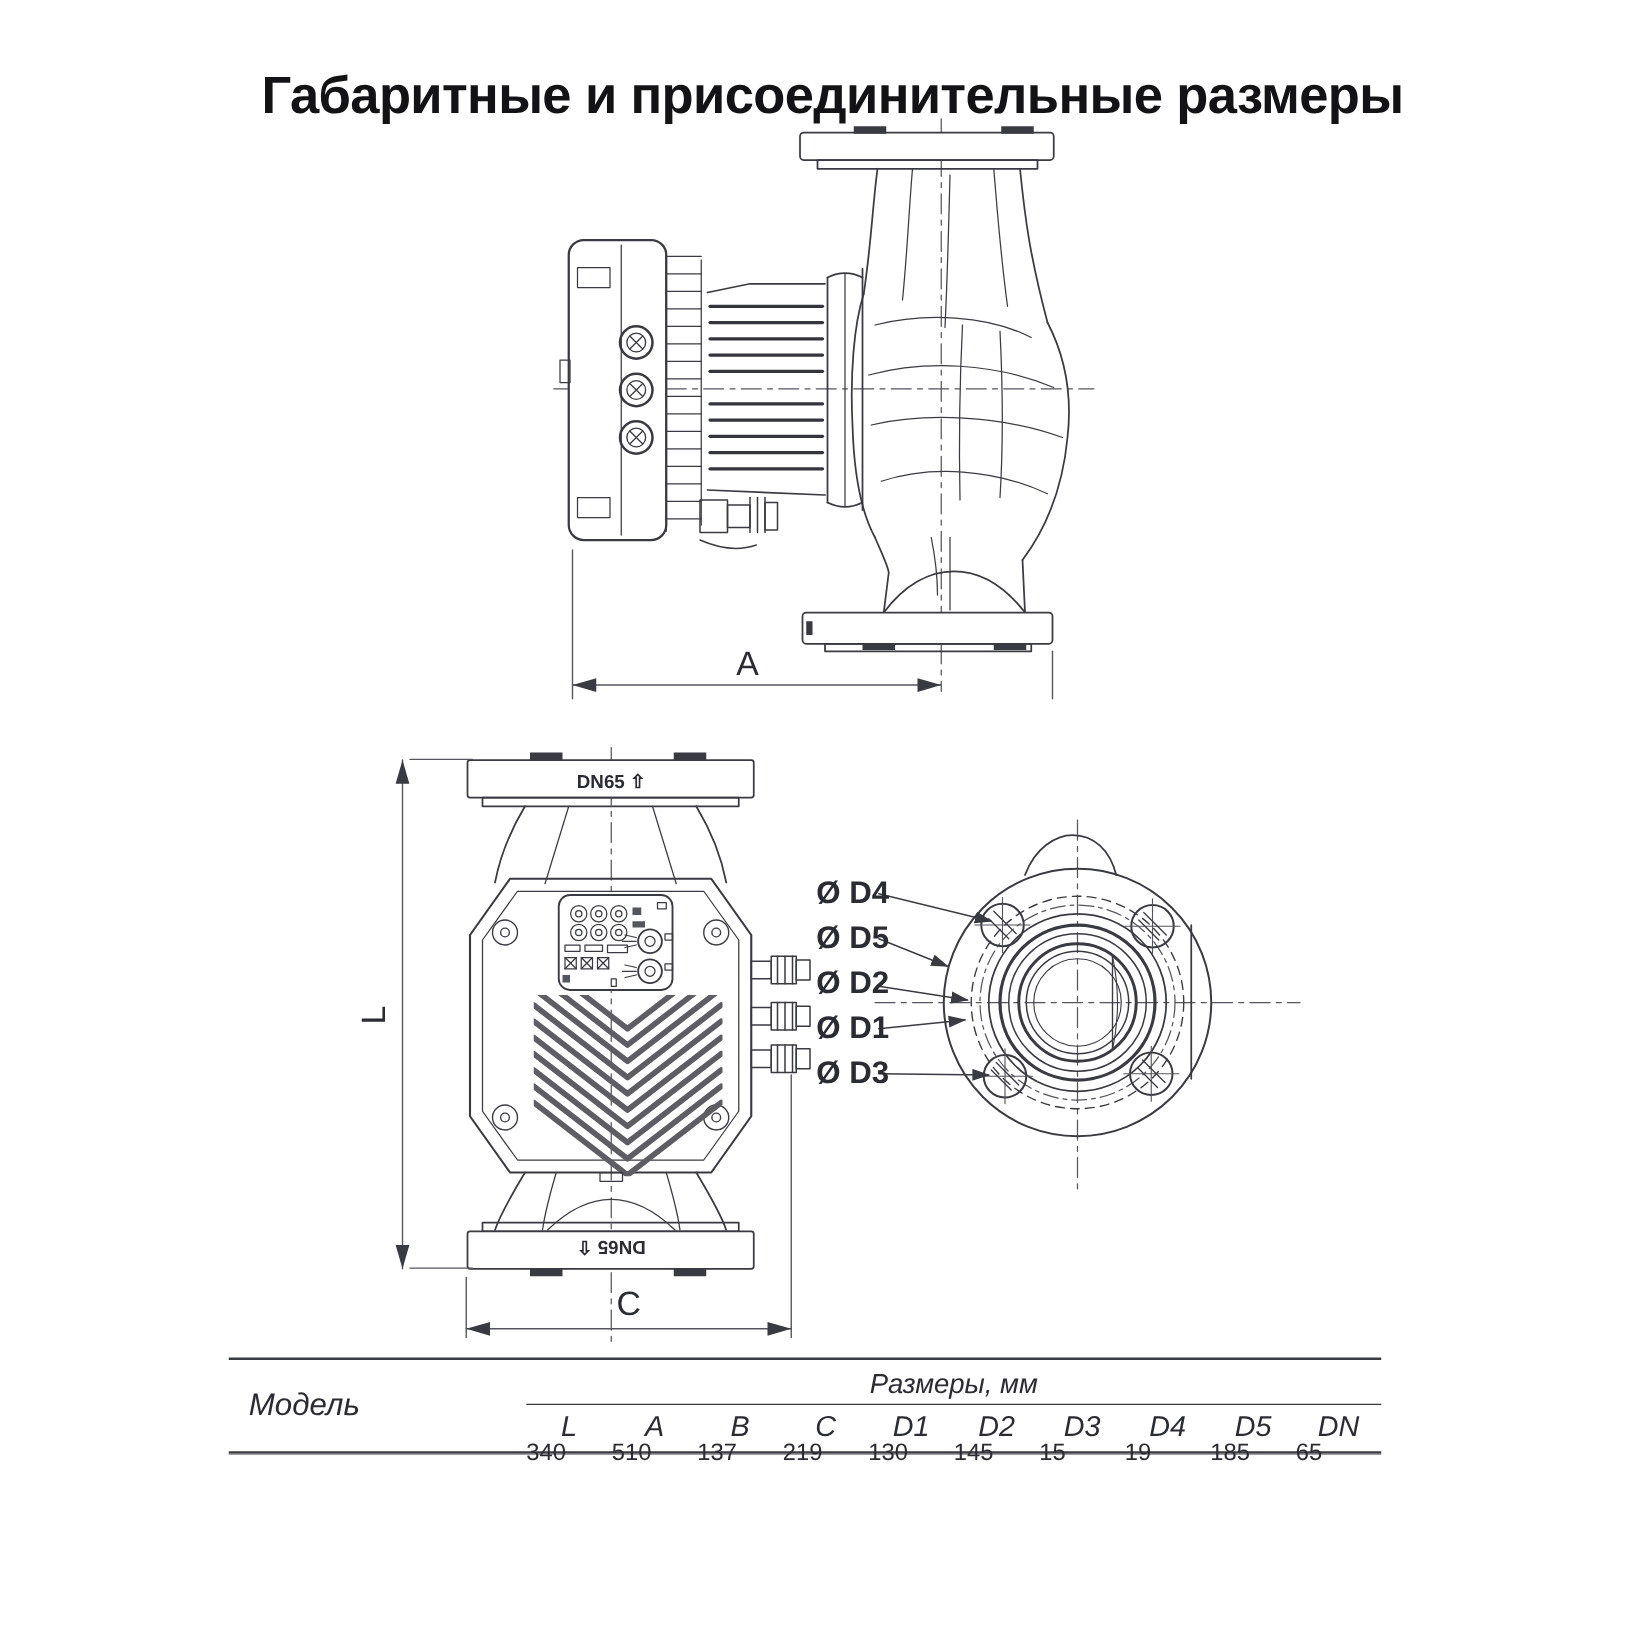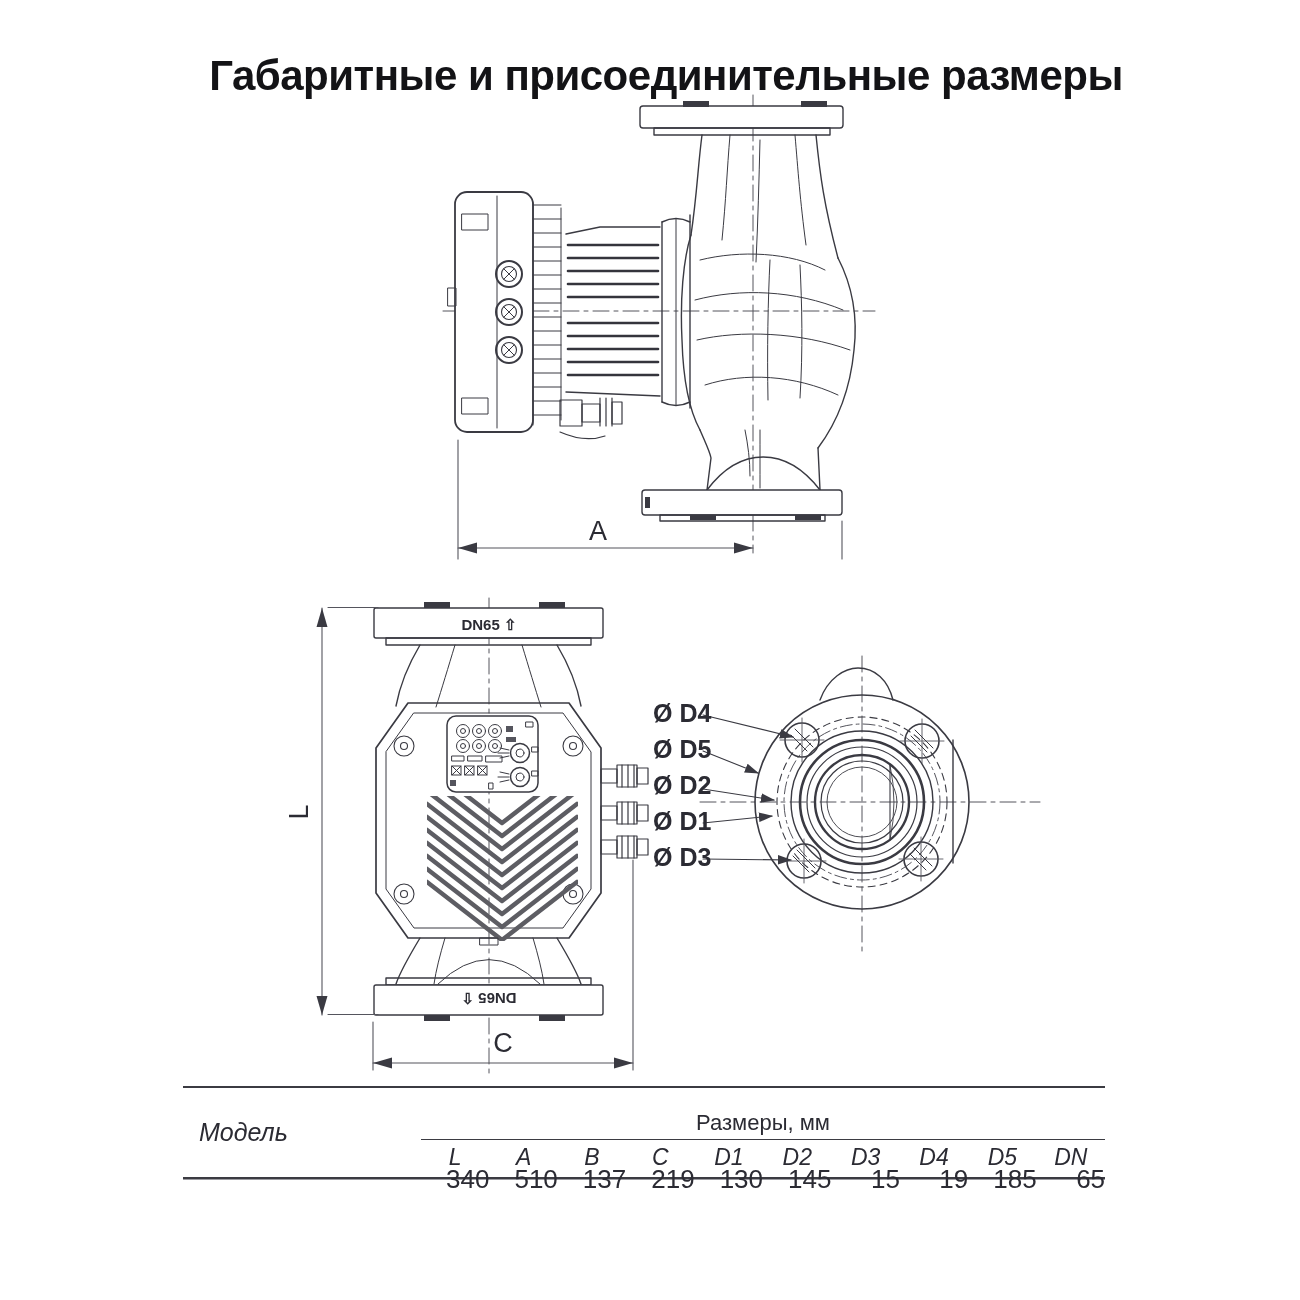--- a/index.html
+++ b/index.html
@@ -20,37 +20,37 @@
     position:absolute;left:183px;top:1086px;width:922px;
     color:#2b2b33;border-top:2.5px solid #3b3b42;
   }
   .t-head{display:flex;border-bottom:2px solid #3b3b42;}
   .t-model-h{
     width:238px;font-style:italic;font-size:25px;
     display:flex;align-items:center;padding-left:16px;box-sizing:border-box;
   }
   .t-dims{flex:1;}
   .t-dims-title{
-    text-align:center;font-size:22px;
-    padding:22px 0 3px;border-bottom:1.5px solid #3b3b42;
+    text-align:center;font-style:italic;font-size:22px;
+    padding:6px 0 3px;border-bottom:1.5px solid #3b3b42;
   }
   .t-cols{display:flex;}
   .t-col{flex:1;text-align:center;font-style:italic;font-size:23px;padding:4px 0 6px;}
   .t-body{display:flex;border-bottom:1.5px solid #9a9aa0;position:relative;}
   .t-models{width:238px;}
   .t-model{
     height:33px;line-height:33px;padding-left:16px;
     font-size:23px;white-space:nowrap;box-sizing:border-box;
   }
   .t-model.dashed{border-top:1.5px dotted #6f6f76;}
   .t-values{
     position:absolute;left:238px;right:0;top:0;bottom:0;
     display:flex;align-items:center;
   }
-  .t-val{flex:1;text-align:right;font-size:26px;}
+  .t-val{flex:1;text-align:left;font-size:19px;}
 </style>
 </head>
 <body>
 
 <h1 class="page-title">Габаритные и присоединительные размеры</h1>
 
 <svg class="drawing-svg" width="1300" height="1085" viewBox="0 0 1300 1085">
   <defs>
     <clipPath id="chevclip">
         <rect x="427" y="796" width="151" height="145"></rect>

